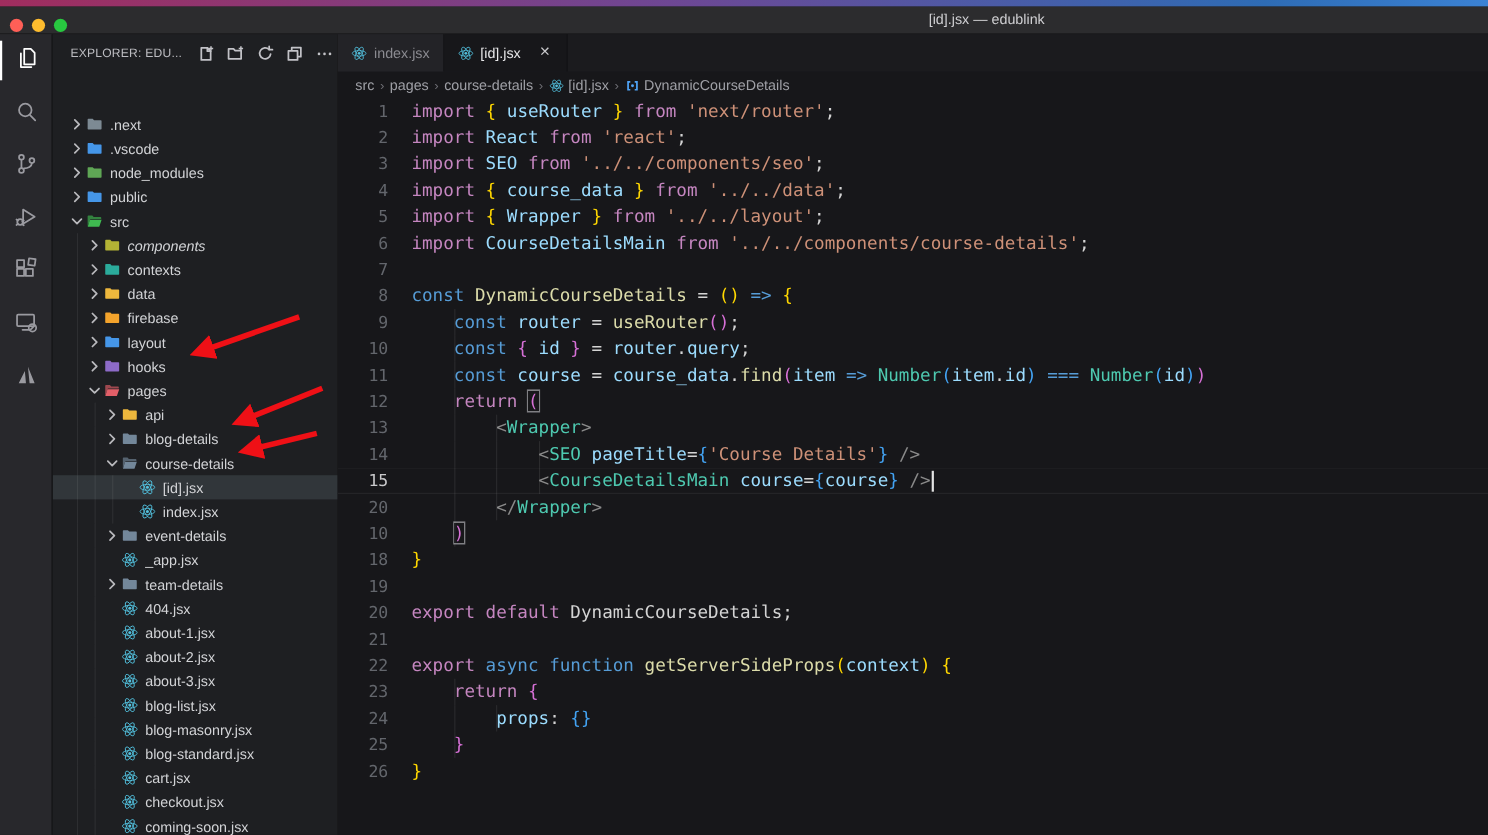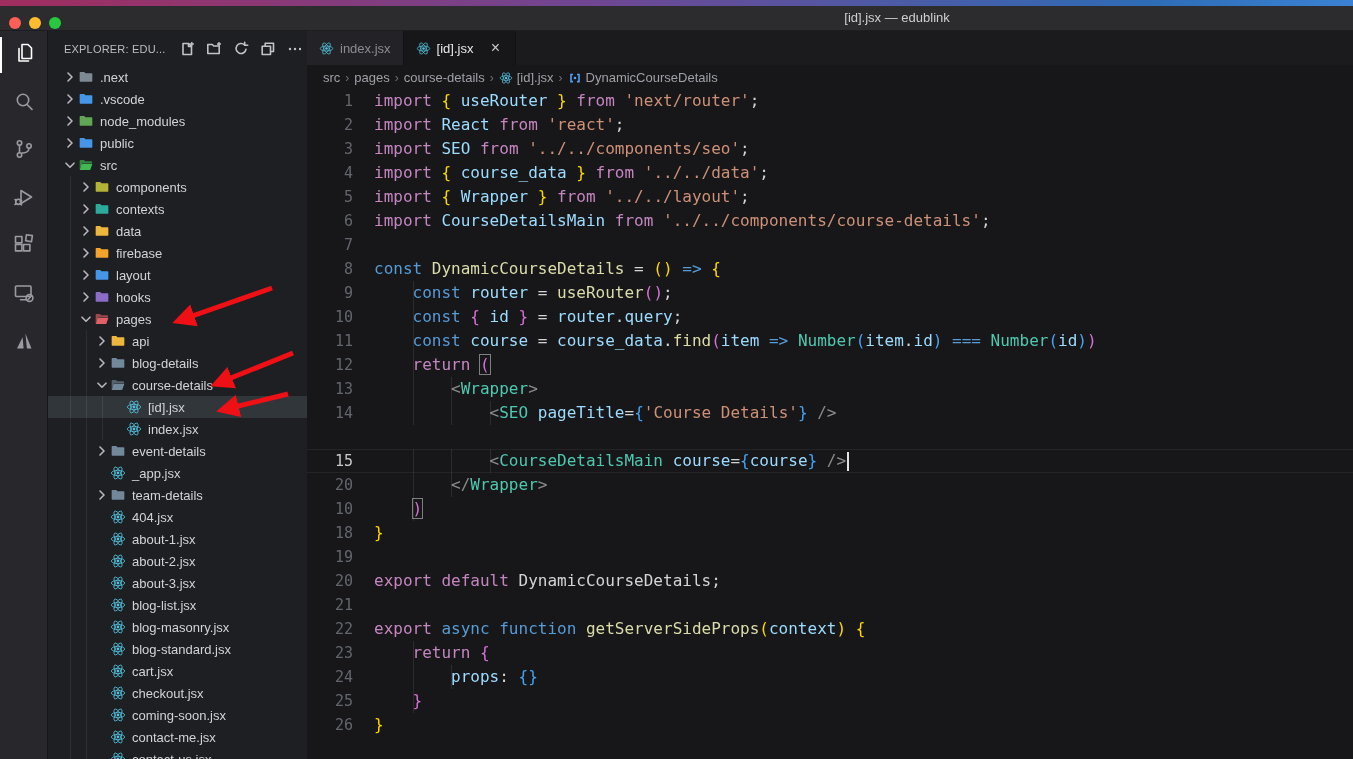--- a/index.html
+++ b/index.html
@@ -64,21 +64,21 @@
 
   #breadcrumb { position:absolute; top:34px; left:0; right:0; height:25px; display:flex;
     align-items:center; padding-left:16px; font-size:13px; color:#9fa0a6; gap:5px; }
   .crumb { display:flex; align-items:center; gap:4px; cursor:pointer; white-space:nowrap; }
   .crumb-sep { color:#6e6e74; font-size:12px; }
   .crumb svg { width:14px; height:14px; display:block; }
 
   #code-area { position:absolute; top:58px; left:0; right:0; bottom:0; overflow:hidden; }
   .code-line { height:24px; display:flex; align-items:center;
     font-family:"DejaVu Sans Mono", monospace; font-size:16px; line-height:24px; }
-  .code-line.current { box-shadow:inset 0 1px 0 rgba(255,255,255,.06), inset 0 -1px 0 rgba(255,255,255,.06);margin-top:24px; }
+  .code-line.current { box-shadow:inset 0 1px 0 rgba(255,255,255,.06), inset 0 -1px 0 rgba(255,255,255,.06); }
   .ln { width:46px; flex:none; text-align:right; color:#63666c; font-size:15px; }
   .code-line.current .ln { color:#c9c9cb; }
   .lc { position:relative; flex:1; padding-left:21px; white-space:pre; height:24px; }
   .indent-guide { position:absolute; top:0; bottom:0; width:1px; background:rgba(255,255,255,.085); }
   .tok { display:inline; }
   .bracket-match { box-shadow:0 0 0 1px #7f7f83; }
   .cursor { display:inline-block; width:2px; height:19px; background:#e3e3e3;
     vertical-align:middle; margin-left:1px; }
 
   
@@ -181,21 +181,21 @@
           <span class="sb-action">
             <svg viewBox="0 0 16 16" fill="none">
               <circle cx="3" cy="8" r="1.2" fill="#c2c2c7"></circle>
               <circle cx="8" cy="8" r="1.2" fill="#c2c2c7"></circle>
               <circle cx="13" cy="8" r="1.2" fill="#c2c2c7"></circle>
             </svg>
           </span>
         </span>
     </div>
     <div id="file-tree">
-        <div class="tree-row" style="padding-left: 14px;">
+        <div class="tree-row" style="padding-left: 14px; margin-top: 36px;">
           <span class="chev">
             <svg viewBox="0 0 16 16" fill="none">
               <path d="M6 4l4 4-4 4" stroke="#b8b8bc" stroke-width="1.6" stroke-linecap="round" stroke-linejoin="round" fill="none"></path>
             </svg>
           </span>
           <span class="tree-icon">
             <svg viewBox="0 0 24 24" fill="none">
               <path d="M2.5 5.5a1 1 0 0 1 1-1h5.9l1.8 1.9h9.3a1 1 0 0 1 1 1V18a1 1 0 0 1-1 1h-17a1 1 0 0 1-1-1z" fill="#7d8a94"></path>
             </svg>
           </span>
@@ -247,21 +247,21 @@
             </svg>
           </span>
           <span class="tree-icon">
             <svg viewBox="0 0 24 24" fill="none">
               <path d="M2.5 5.5a1 1 0 0 1 1-1h5.4l1.8 1.9h9.3a1 1 0 0 1 1 1v1.8H6.2L2.5 19z" fill="#3fb950" opacity=".65"></path>
               <path d="M5.6 10.3h16l-3 8.6a1 1 0 0 1-.95.7H2.6z" fill="#3fb950"></path>
             </svg>
           </span>
           <span class="tree-label">src</span>
         </div>
-        <div class="tree-row" style="padding-left: 30px;">
+        <div class="tree-row" style="padding-left: 30px; font-style: italic;">
           <span class="tree-guide" style="left: 22px;"></span>
           <span class="chev">
             <svg viewBox="0 0 16 16" fill="none">
               <path d="M6 4l4 4-4 4" stroke="#b8b8bc" stroke-width="1.6" stroke-linecap="round" stroke-linejoin="round" fill="none"></path>
             </svg>
           </span>
           <span class="tree-icon">
             <svg viewBox="0 0 24 24" fill="none">
               <path d="M2.5 5.5a1 1 0 0 1 1-1h5.9l1.8 1.9h9.3a1 1 0 0 1 1 1V18a1 1 0 0 1-1 1h-17a1 1 0 0 1-1-1z" fill="#b3b335"></path>
             </svg>

